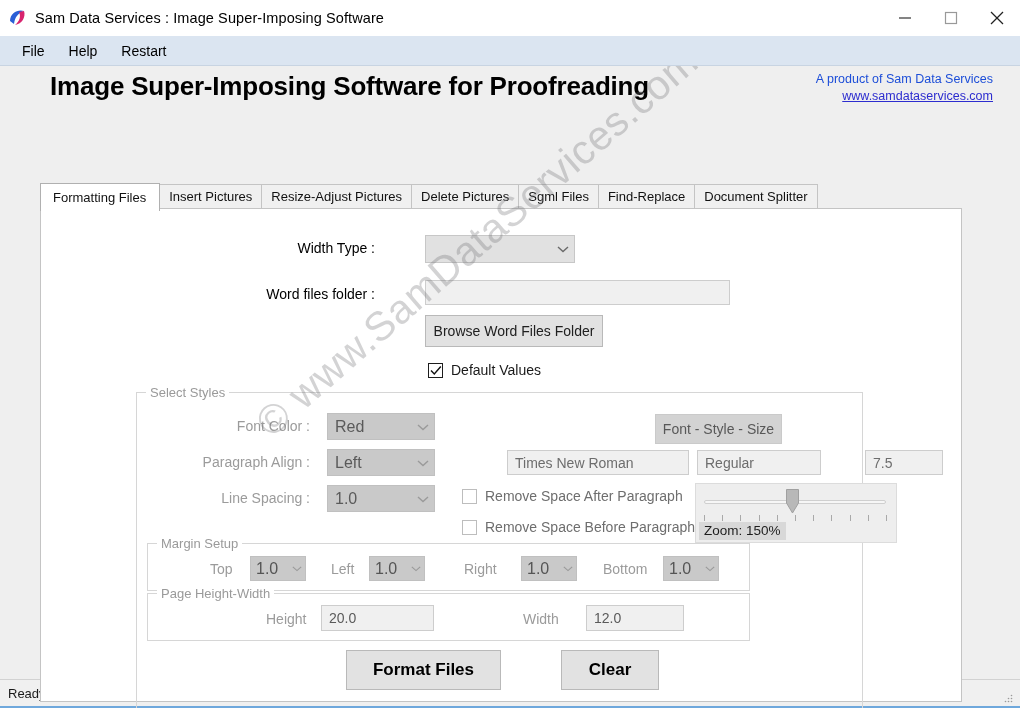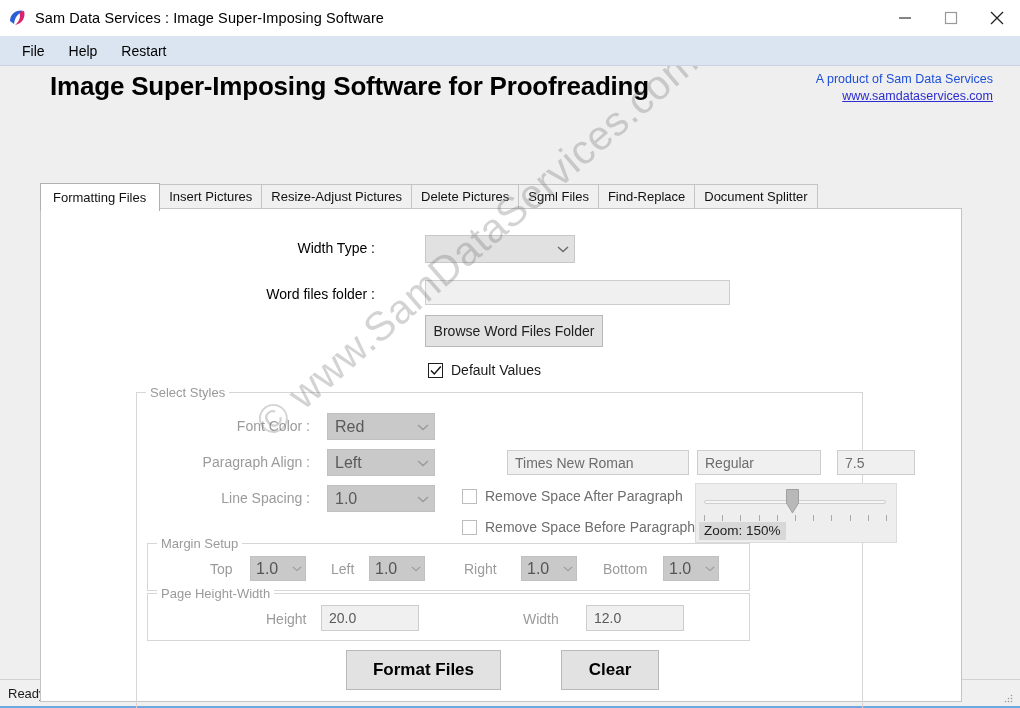--- a/index.html
+++ b/index.html
@@ -481,24 +481,25 @@
       <div class="lbl dim" style="right:552px; top:97px;">Line Spacing :</div>
       <div class="combo" style="left:190px; top:92px; width:108px; height:27px; background:#c9c9c9; border-color:#c0c0c0;">
         <span class="cval" style="color:#5a5a5a;">1.0</span>
         <span class="carr">
           <svg width="12" height="8" viewBox="0 0 12 8">
             <polyline points="1,2 6,6.5 11,2" fill="none" stroke="#9a9a9a" stroke-width="1.4"></polyline>
           </svg>
         </span>
       </div>
 
+      <div class="btn dimbtn" style="left:518px; top:21px; width:127px; height:30px; background:#d3d3d3; border-color:#cacaca;">Font - Style - Size</div>
 
       <div class="textbox" style="left:370px; top:57px; width:182px; height:25px; color:#6d6d6d;">Times New Roman</div>
       <div class="textbox" style="left:560px; top:57px; width:124px; height:25px; color:#6d6d6d;">Regular</div>
-      <div class="textbox" style="left:700px; top:57px; width:78px; height:25px; color:#6d6d6d;">7.5</div>
+      <div class="textbox" style="left:728px; top:57px; width:78px; height:25px; color:#6d6d6d;">7.5</div>
 
       <div class="checkrow" style="left:325px; top:95px;">
         <span class="cbox dimbox"></span>
         <span class="ctext dim">Remove Space After Paragraph</span>
       </div>
 
       <div class="checkrow" style="left:325px; top:126px;">
         <span class="cbox dimbox"></span>
         <span class="ctext dim">Remove Space Before Paragraph</span>
       </div>
@@ -567,21 +568,21 @@
                 <polyline points="1,2 6,6.5 11,2" fill="none" stroke="#9a9a9a" stroke-width="1.4"></polyline>
               </svg>
           </span>
         </div>
       </div>
 
       <div class="groupbox" style="left:10px; top:200px; width:603px; height:48px;">
         <span class="group-title">Page Height-Width</span>
 
         <div class="lbl dim" style="left:118px; top:17px; text-align:left;">Height</div>
-        <div class="textbox" style="left:173px; top:11px; width:98px; height:26px; color:#5a5a5a;">20.0</div>
+        <div class="textbox" style="left:173px; top:11px; width:113px; height:26px; color:#5a5a5a;">20.0</div>
 
         <div class="lbl dim" style="left:375px; top:17px; text-align:left;">Width</div>
         <div class="textbox" style="left:438px; top:11px; width:98px; height:26px; color:#5a5a5a;">12.0</div>
       </div>
     </div>
 
     <div class="btn bigbtn" style="left:305px; top:441px; width:155px; height:40px;">Format Files</div>
     <div class="btn bigbtn" style="left:520px; top:441px; width:98px; height:40px;">Clear</div>
 
   </div>

